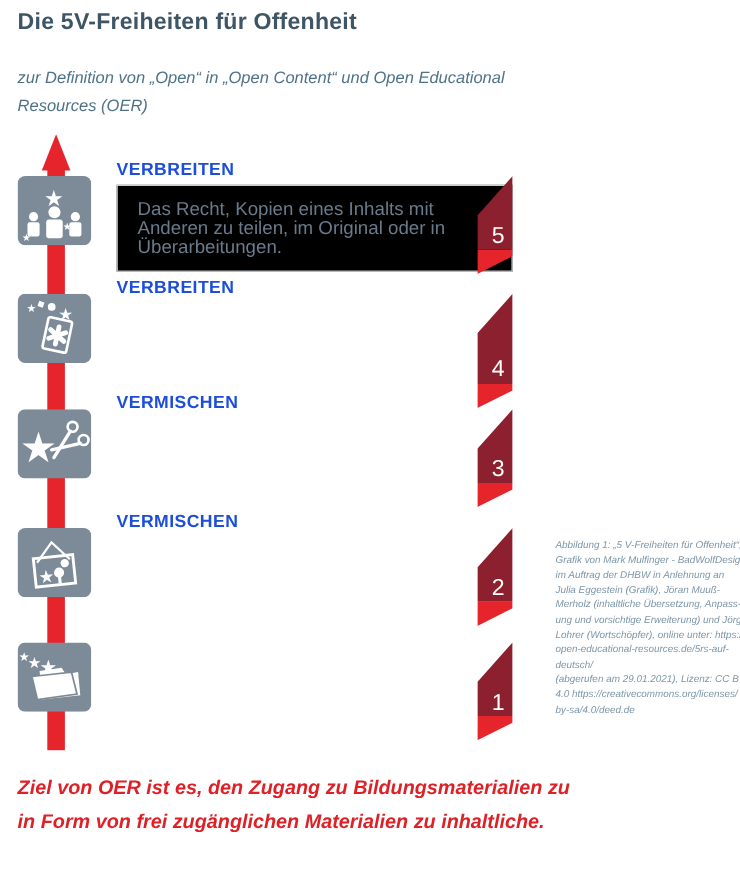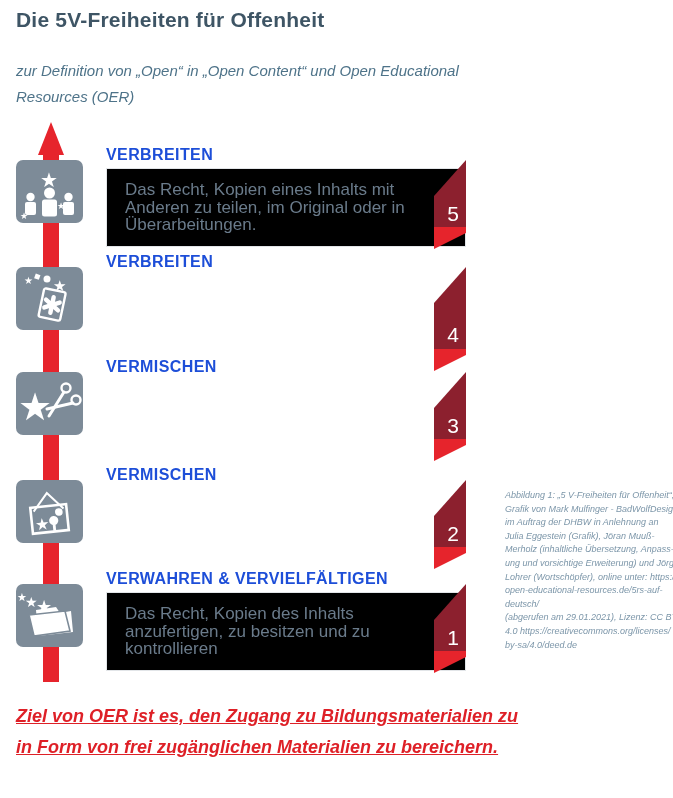--- a/index.html
+++ b/index.html
@@ -25,21 +25,21 @@
     padding:12px 34px 12px 18px;background:#000000;border:1px solid #E2E5E8;
     font-size:17px;line-height:17.5px;color:#6A7B8B;z-index:2;}
   .ribbon{position:absolute;left:434px;top:14px;z-index:3;}
   .rank-num{font-size:21px;fill:#ffffff;font-family:"Liberation Sans","DejaVu Sans",sans-serif;}
 
   
   .caption{position:absolute;left:505px;top:489px;font-size:9px;font-style:italic;color:#7C96A9;line-height:13.6px;}
   .caption div{white-space:nowrap;}
 
   
-  .footer{position:absolute;left:16px;top:701px;font-size:18px;font-weight:bold;font-style:italic;color:#DE2027;line-height:31px;text-decoration:underline;}
+  .footer{position:absolute;left:16px;top:701px;font-size:18px;font-weight:bold;font-style:italic;color:#DE2027;line-height:31px;}
   .footer div{white-space:nowrap;}
 
   .ic-bg{fill:#7D8B98;}
   .ic-star{fill:#ffffff;font-family:"DejaVu Sans",sans-serif;}
 </style>
 </head>
 <body>
 
 <div class="page">
 
@@ -145,22 +145,20 @@
     <div class="icon-box">
       <svg width="67" height="63" viewBox="0 0 67 63">
         <rect class="ic-bg" x="0" y="0" width="67" height="63" rx="7"></rect>
         <text class="ic-star" x="1" y="17" font-size="11">★</text>
         <text class="ic-star" x="9" y="23" font-size="14">★</text>
         <text class="ic-star" x="20" y="29" font-size="18">★</text>
         <polygon points="20,26 40,23 44,29 55,27 57,48 22,52" fill="#fff"></polygon>
         <polygon points="13,31 49,27 54,47 18,52" fill="#fff" stroke="#7D8B98" stroke-width="1.6"></polygon>
       </svg>
     </div>
-    <div class="sec-heading">VERWAHREN &amp; VERVIELFÄLTIGEN</div>
-    <div class="sec-box">Das Recht, Kopien des Inhalts anzufertigen, zu besitzen und zu kontrollieren</div>
     <svg class="ribbon" width="32" height="92" viewBox="0 0 32 92">
       <polygon points="0,67 32,67 32,73 0,89" fill="#E6242C"></polygon>
       <polygon points="32,0 0,36 0,67 32,67" fill="#8C202E"></polygon>
       <text class="rank-num" x="19" y="61" text-anchor="middle">1</text>
     </svg>
   </div>
 
   <div class="caption">
     <div>Abbildung 1: „5 V-Freiheiten für Offenheit“,</div>
     <div>Grafik von Mark Mulfinger - BadWolfDesign</div>
@@ -171,16 +169,16 @@
     <div>Lohrer (Wortschöpfer), online unter: https://</div>
     <div>open-educational-resources.de/5rs-auf-</div>
     <div>deutsch/</div>
     <div>(abgerufen am 29.01.2021), Lizenz: CC BY</div>
     <div>4.0 https://creativecommons.org/licenses/</div>
     <div>by-sa/4.0/deed.de</div>
   </div>
 
   <div class="footer">
     <div>Ziel von OER ist es, den Zugang zu Bildungsmaterialien zu</div>
-    <div>in Form von frei zugänglichen Materialien zu bereichern.</div>
+    <div>in Form von frei zugänglichen Materialien zu inhaltliche.</div>
   </div>
 
 </div>
 
 </body></html>

